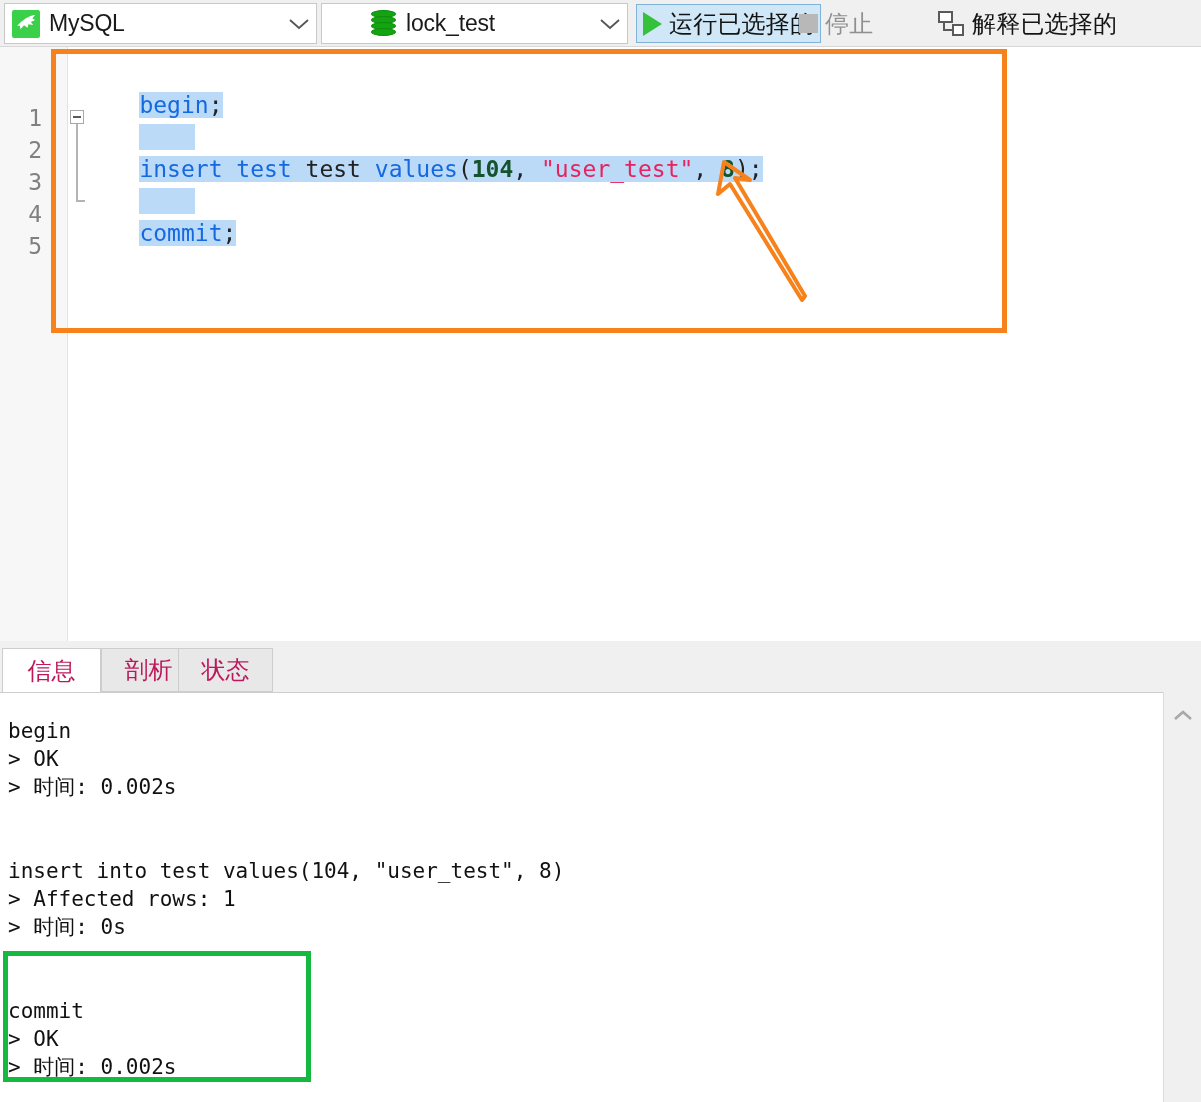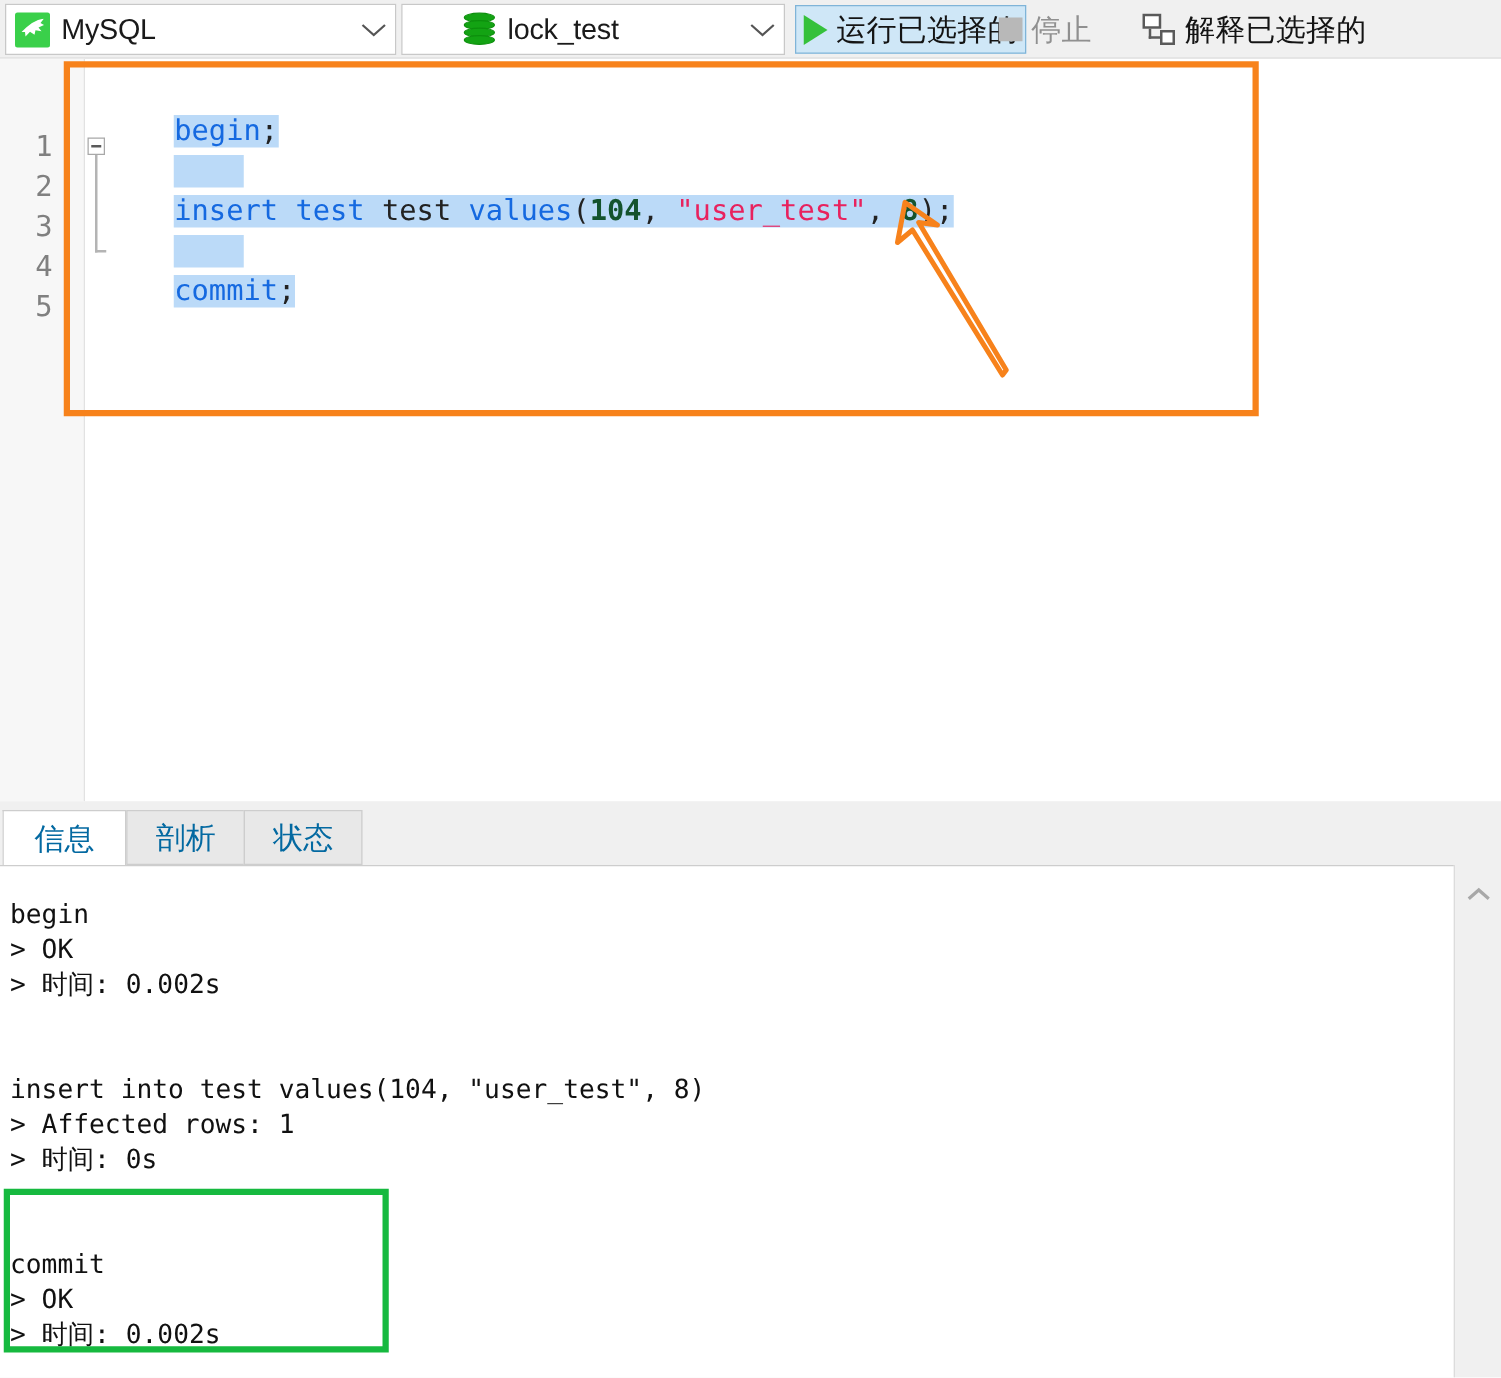--- a/index.html
+++ b/index.html
@@ -101,21 +101,21 @@
     align-items: center;
     box-sizing: border-box;
     padding: 0 6px;
   }
   #run-btn {
     left: 636px;
     background: #cfe7f7;
     border: 1px solid #7fb4d8;
   }
   #stop-btn  { left: 793px; }
-  #explain-btn { left: 908px; }
+  #explain-btn { left: 932px; }
 
   .tbtn-label {
     font-size: 24px;
     color: #141414;
     white-space: nowrap;
     margin-left: 7px;
     letter-spacing: 0.2px;
   }
   .tbtn-label.disabled { color: #909090; }
 
@@ -246,32 +246,32 @@
   }
   .tab {
     position: absolute;
     top: 0;
     height: 44px;
     box-sizing: border-box;
     display: flex;
     align-items: center;
     justify-content: center;
     font-size: 24px;
-    color: #0369a1;
+    color: #be185d;
     background: #e8e8e8;
     border: 1px solid #cdcdcd;
   }
   .tab.active {
     background: #ffffff;
     border-bottom-color: #ffffff;
     height: 45px;
   }
   #tab-info    { left: 2px;   width: 99px; }
   #tab-profile { left: 101px; width: 95px; }
-  #tab-status  { left: 195px; width: 95px; }
+  #tab-status  { left: 178px; width: 95px; }
 
   #log-panel {
     position: absolute;
     left: 0; top: 51px;
     width: 1201px; height: 410px;
     background: #ffffff;
     border-top: 1px solid #cdcdcd;
     box-sizing: border-box;
     overflow: hidden;
   }

